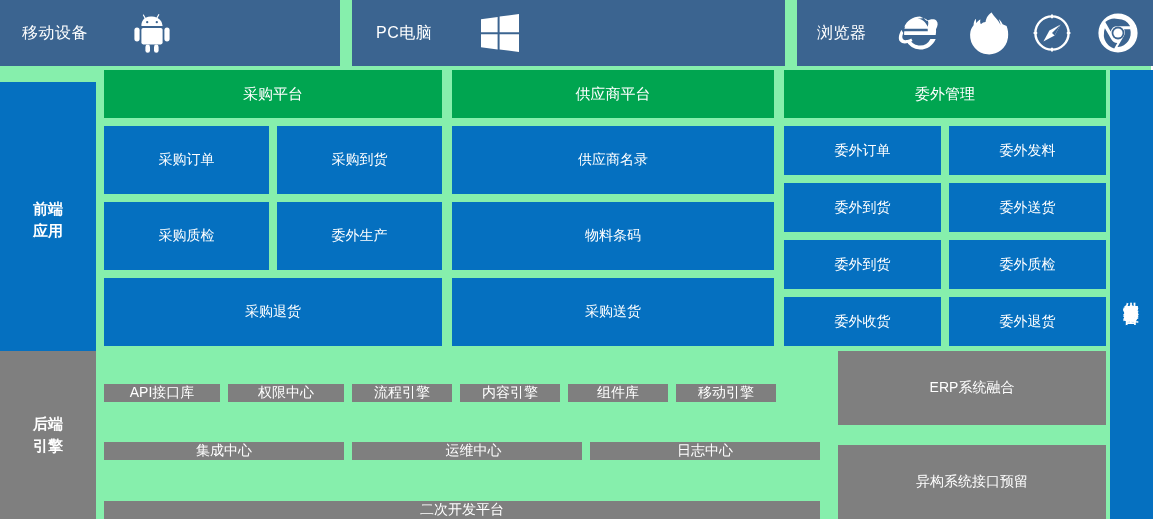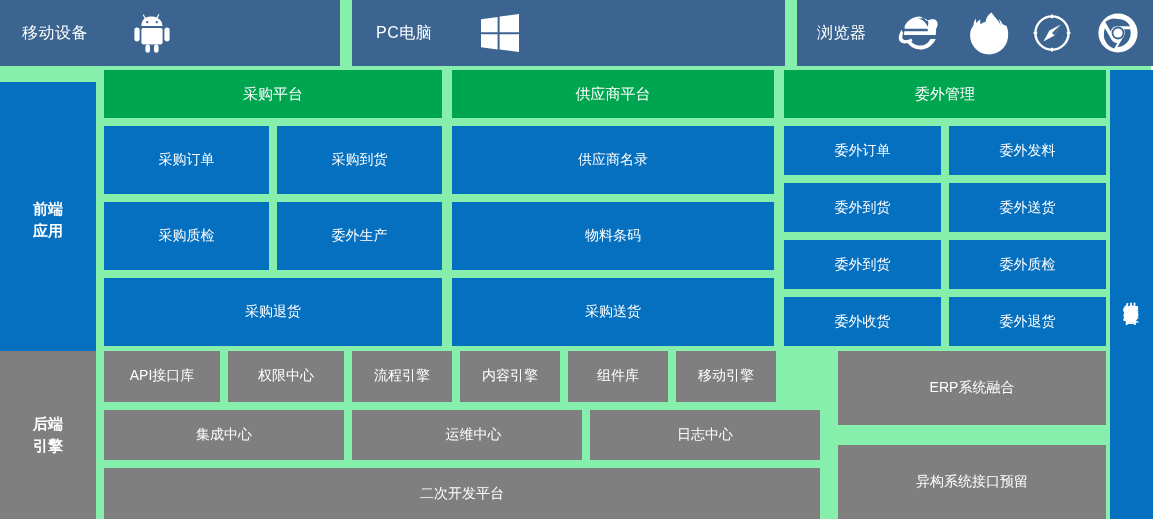--- a/index.html
+++ b/index.html
@@ -185,20 +185,21 @@
   .be-right {
     flex: 1 1 auto;
     display: flex;
     flex-direction: column;
     gap: 20px;
   }
   .be-row {
     display: flex;
     gap: 8px;
     flex: 1 1 auto;
+    align-items: flex-end;
   }
   .be-tile {
     background: #7f7f7f;
     color: #ffffff;
     font-size: 14px;
     display: flex;
     align-items: center;
     justify-content: center;
     box-sizing: border-box;
     text-align: center;

